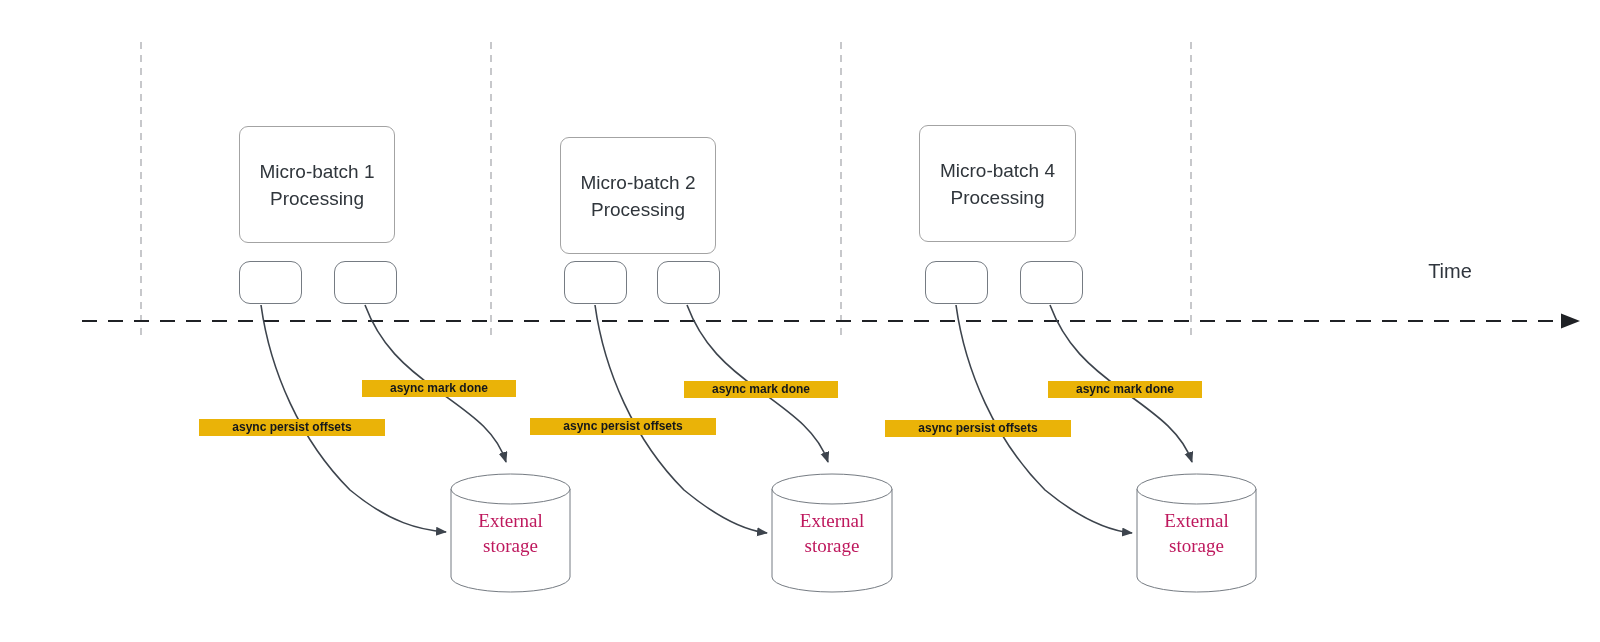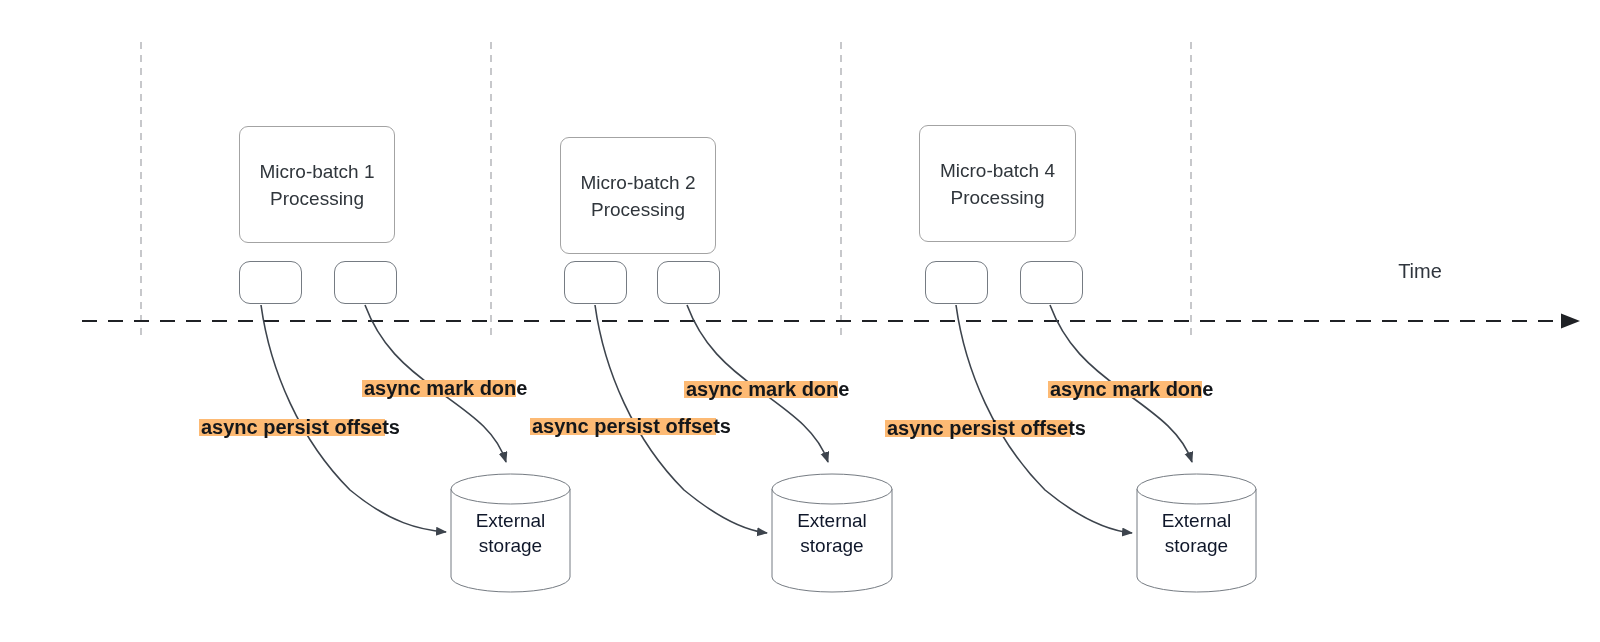--- a/index.html
+++ b/index.html
@@ -43,42 +43,43 @@
     position: absolute;
     box-sizing: border-box;
     width: 63px;
     height: 43px;
     border: 1px solid #757b82;
     border-radius: 11px;
     background: #ffffff;
   }
   .conn-label {
     position: absolute;
-    font-size: 20px;
+    font-size: 12px;
     font-weight: bold;
     color: #14171b;
     text-align: center;
-    background: #fdba74;
+    background: #eab308;
     line-height: 17px;
     white-space: nowrap;
     padding: 0 2px;
   }
   .storage-label {
     position: absolute;
     display: flex;
     align-items: center;
     justify-content: center;
     text-align: center;
     font-size: 19px;
     line-height: 25px;
-    color: #0f172a;
+    color: #be185d;
+    font-family: Liberation Serif, serif;
   }
   .time-label {
     position: absolute;
-    left: 1362px;
+    left: 1392px;
     top: 258px;
     width: 116px;
     height: 26px;
     display: flex;
     align-items: center;
     justify-content: center;
     font-size: 20px;
     color: #2f353d;
   }
 </style>

